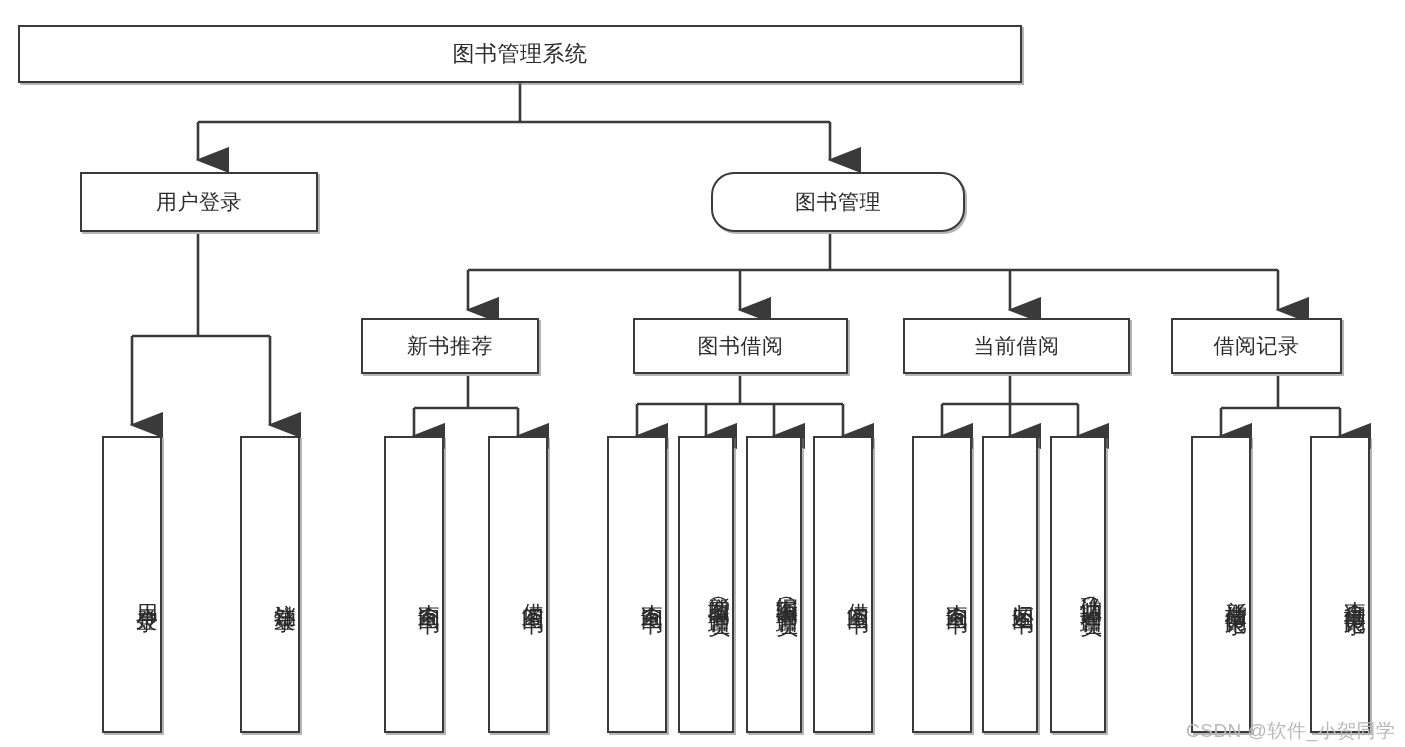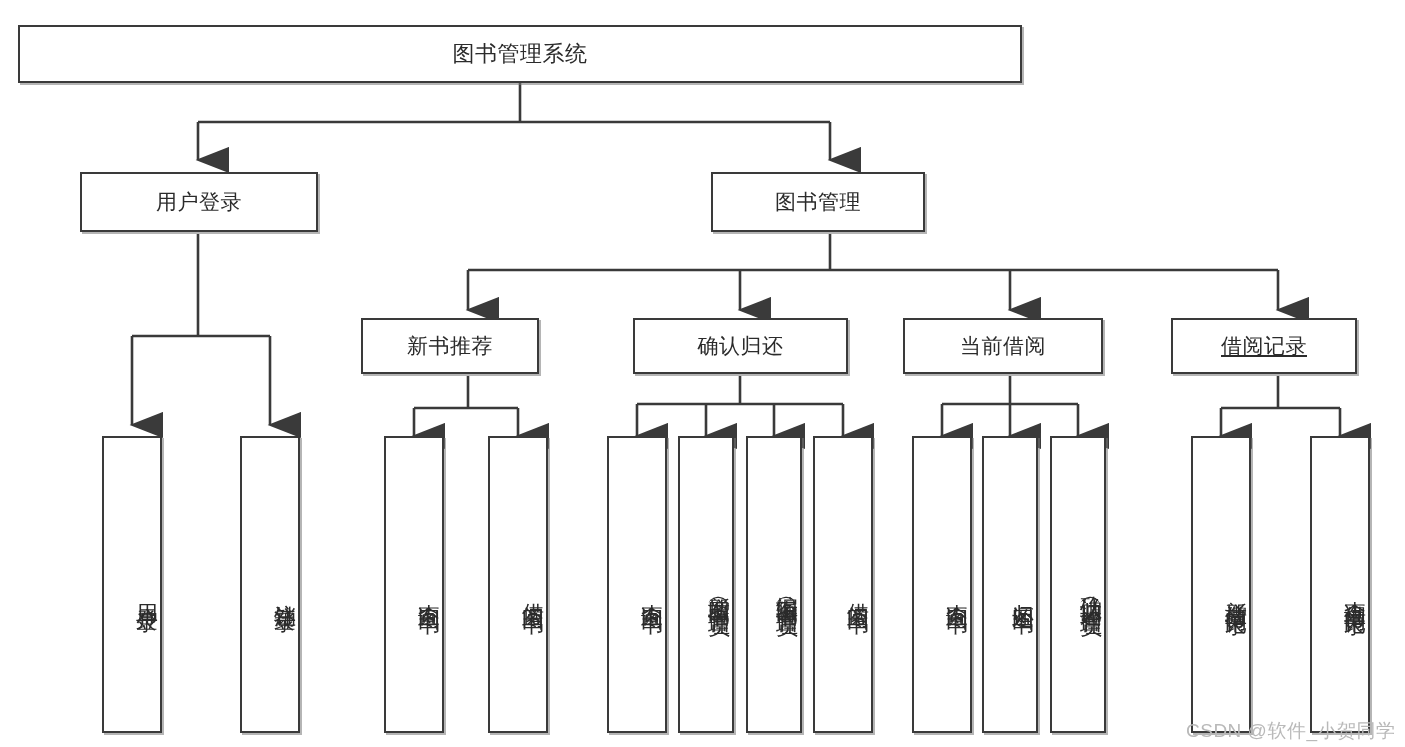--- a/index.html
+++ b/index.html
@@ -128,34 +128,34 @@
     </g>
   </svg>
 
   <div class="node horiz root" style="left:18px; top:13px; width:1004px; height:58px;margin-top:12px;">
     <span>图书管理系统</span>
   </div>
 
   <div class="node horiz" style="left:80px; top:172px; width:238px; height:60px;">
     <span>用户登录</span>
   </div>
-  <div class="node horiz" style="left:711px; top:172px; width:214px; height:60px;">
+  <div class="node horiz" style="left:711px; top:172px; width:254px; height:60px;border-radius:23px;">
     <span>图书管理</span>
   </div>
 
   <div class="node horiz" style="left:361px; top:318px; width:178px; height:56px;">
     <span>新书推荐</span>
   </div>
   <div class="node horiz" style="left:633px; top:318px; width:215px; height:56px;">
-    <span>确认归还</span>
-  </div>
-  <div class="node horiz" style="left:903px; top:318px; width:200px; height:56px;">
+    <span>图书借阅</span>
+  </div>
+  <div class="node horiz" style="left:903px; top:318px; width:227px; height:56px;">
     <span>当前借阅</span>
   </div>
-  <div class="node horiz" style="left:1171px; top:318px; width:186px; height:56px;text-decoration:underline;">
+  <div class="node horiz" style="left:1171px; top:318px; width:171px; height:56px;">
     <span>借阅记录</span>
   </div>
 
   <div class="node leaf" style="left:102px; top:436px; width:60px; height:297px;">
     <span>用户登录</span>
   </div>
   <div class="node leaf" style="left:240px; top:436px; width:60px; height:297px;">
     <span>注销登录</span>
   </div>
 

